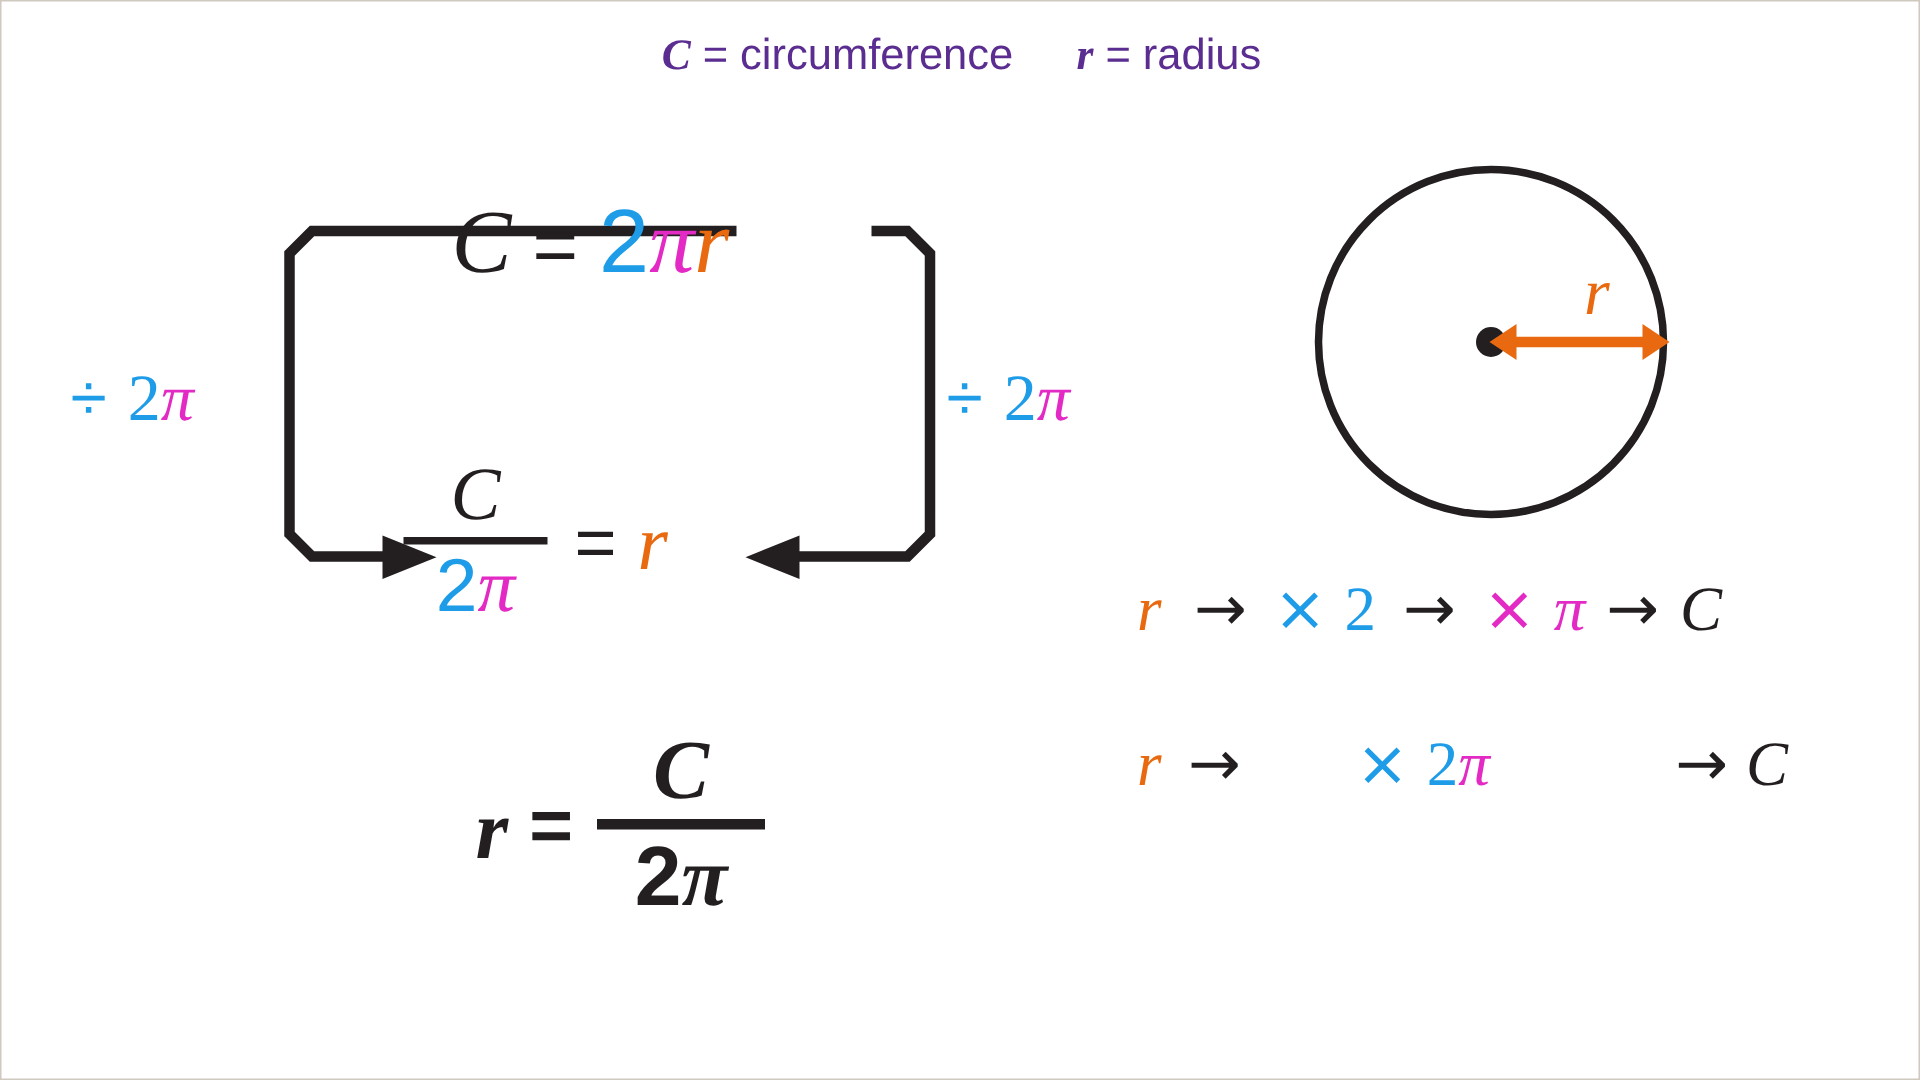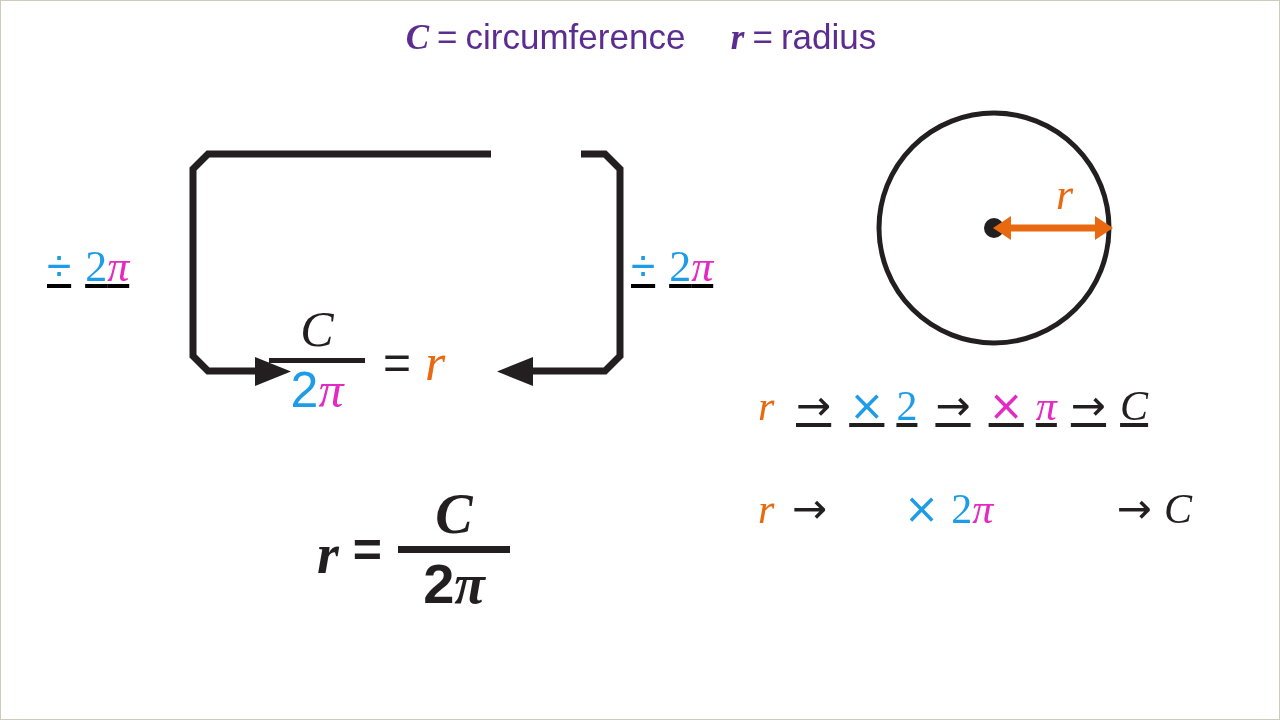--- a/index.html
+++ b/index.html
@@ -24,21 +24,21 @@
   
   .abs { position: absolute; }
 
   
   #header {
     top: 14px;
     left: 0;
     width: 1280px;
     text-align: center;
     color: #5b2d91;
-    font-size: 35px;
+    font-size: 29px;
     line-height: 44px;
     white-space: nowrap;
   }
   .var-serif {
     font-family: "Liberation Serif", "DejaVu Serif", serif;
     font-style: italic;
     font-weight: bold;
   }
   #header .gap { display: inline-block; width: 26px; }
 
@@ -64,21 +64,20 @@
     font-size: 60px;
     line-height: 66px;
   }
   #eq-top .eqsign { font-family: "Liberation Sans", sans-serif; font-style: normal; font-size: 52px; }
 
   
   .divlabel {
     font-size: 44px;
     line-height: 50px;
     white-space: nowrap;
-    text-decoration: underline;
   }
   #div-left  { left: 46px;  top: 240px; }
   #div-right { left: 630px; top: 240px; }
   .divlabel .opsign {
     font-family: "Liberation Sans", sans-serif;
     font-style: normal;
     color: #1e9ce8;
   }
   .divlabel .num {
     font-family: "Liberation Serif", "DejaVu Serif", serif;
@@ -154,21 +153,21 @@
   }
   .flow .arrow {
     font-family: "DejaVu Sans", sans-serif;
     font-style: normal;
     color: #231f20;
   }
   .flow .op { font-family: "DejaVu Sans", sans-serif; font-style: normal; }
   .flow .num { font-family: "Liberation Serif", "DejaVu Serif", serif; font-style: normal; }
   .flow .pi  { font-family: "Liberation Serif", "DejaVu Serif", serif; font-style: italic; }
 
-  #flow-1 { left: 757px; top: 381px; text-decoration: underline; }
+  #flow-1 { left: 757px; top: 381px; }
   #flow-2 { left: 757px; top: 484px; }
   #flow-3 { left: 757px; top: 551px; }
   .flow .col-r  { display: inline-block; width: 34px; }
   .flow .col-a1 { display: inline-block; width: 112px; }
   .flow .col-mid{ display: inline-block; width: 160px; }
   .flow .col-a2 { display: inline-block; width: 88px; text-align: right; }
   .flow .col-c  { display: inline-block; width: 40px; text-align: right; }
 
   
   #circle-wrap { left: 868px; top: 104px; width: 250px; height: 250px; }
@@ -193,20 +192,23 @@
 
   <svg class="abs" id="brackets" width="640" height="280" style="left:180px; top:140px;">
 
     <path d="M 310 13 L 27 13 L 12 28 L 12 215 L 27 230 L 78 230" fill="none" stroke="#231f20" stroke-width="7"></path>
     <polygon points="74,216 110,230.5 74,245" fill="#231f20"></polygon>
 
     <path d="M 400 13 L 424 13 L 439 28 L 439 215 L 424 230 L 348 230" fill="none" stroke="#231f20" stroke-width="7"></path>
     <polygon points="352,216 316,230.5 352,245" fill="#231f20"></polygon>
   </svg>
 
+  <div id="eq-top" class="abs math ink">
+    <span>C</span><span class="eqsign" style="margin:0 14px;">=</span><span class="blue upright">2</span><span class="magenta">π</span><span class="orange">r</span>
+  </div>
 
   <div id="div-left" class="abs divlabel">
     <span class="opsign">÷</span><span class="num" style="margin-left:14px;">2</span><span class="pi">π</span>
   </div>
   <div id="div-right" class="abs divlabel">
     <span class="opsign">÷</span><span class="num" style="margin-left:14px;">2</span><span class="pi">π</span>
   </div>
 
   <div id="eq-mid" class="abs math ink">
     <span class="frac">

